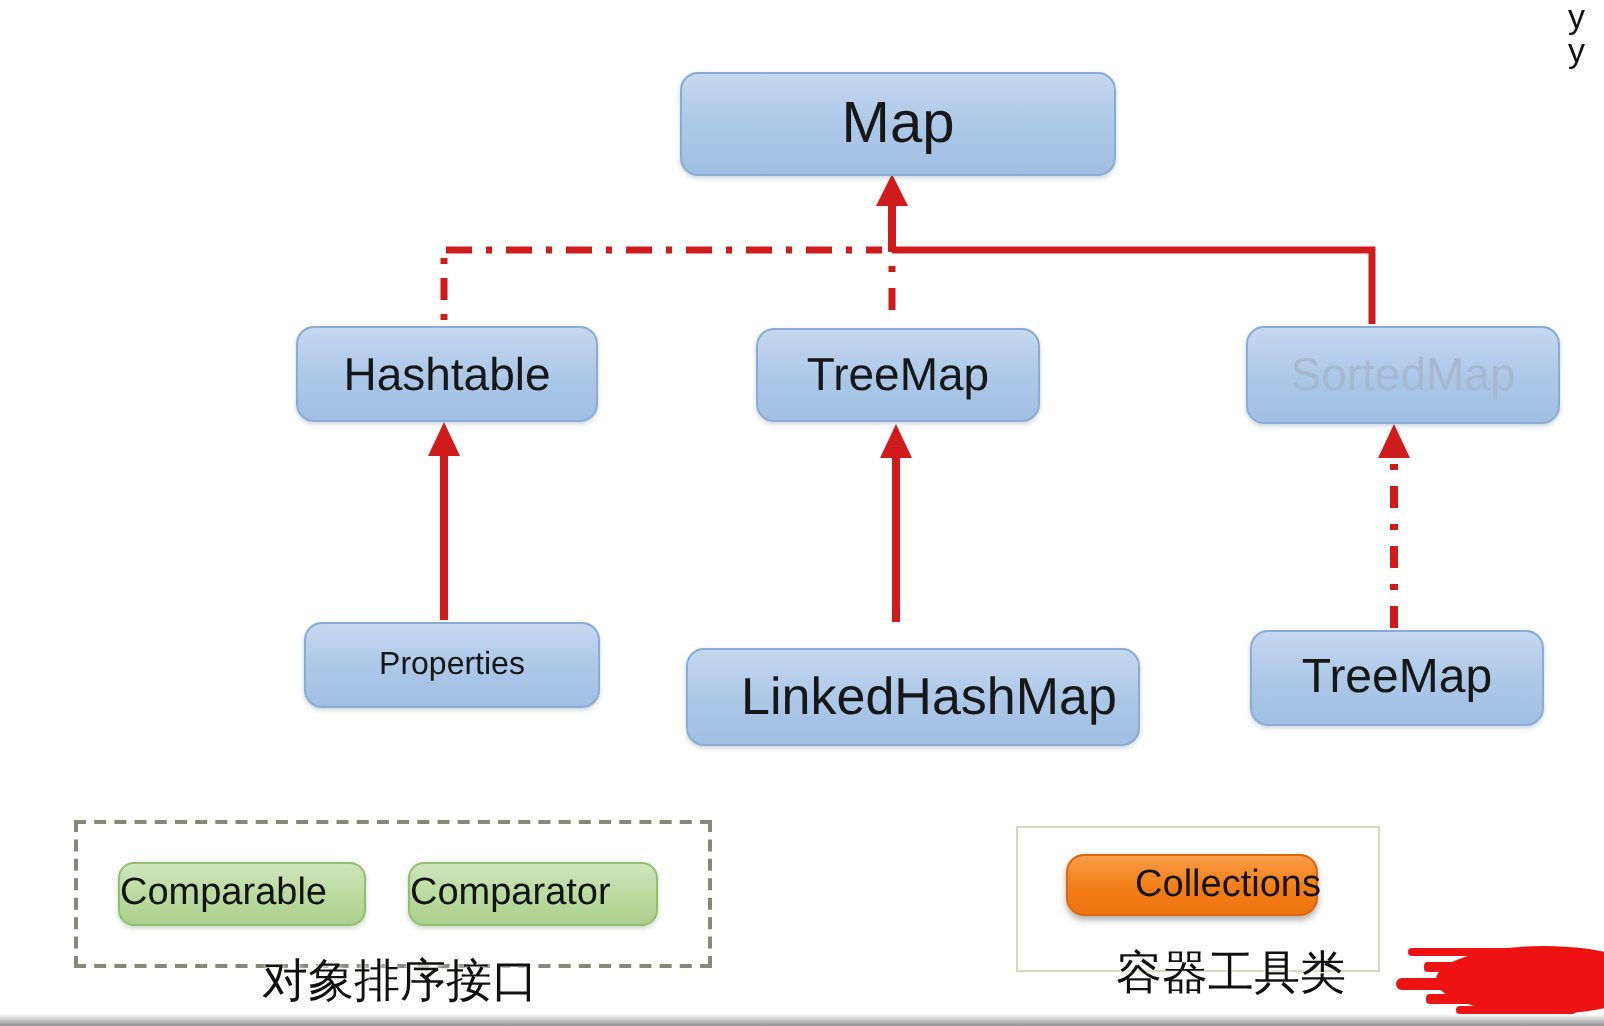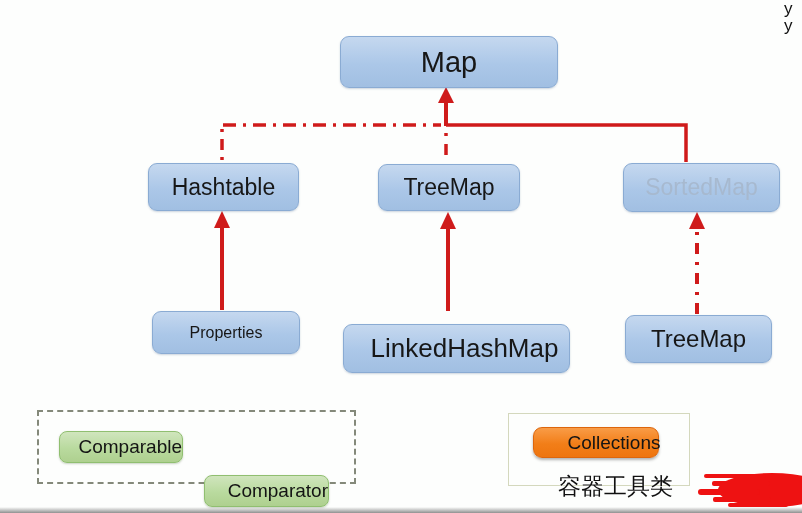--- a/index.html
+++ b/index.html
@@ -10,21 +10,21 @@
   }
   .node {
     position:absolute; display:flex; align-items:center; justify-content:center;
     background:linear-gradient(180deg,#c5d8ef 0%, #abc7e8 55%, #a1bfe2 100%);
     border:1px solid #8aabd3; border-radius:9px;
     color:#171717; box-shadow:0 1px 2px rgba(60,90,130,0.25);
     white-space:nowrap;
   }
   .node.faded { color:#a7b9cf; }
   .green-node {
-    position:absolute; display:flex; align-items:center; justify-content:flex-end;
+    position:absolute; display:flex; align-items:center; justify-content:flex-start;
     background:linear-gradient(180deg,#d0e5bd 0%, #b9da9e 55%, #aed08f 100%);
     border:1px solid #90bf70; border-radius:8px;
     color:#141414; box-shadow:0 1px 2px rgba(80,110,60,0.3);
     font-size:19px; white-space:nowrap;
   }
   .orange-node {
     position:absolute; display:flex; align-items:center; justify-content:center;
     background:linear-gradient(180deg,#f99c47 0%, #f27e18 55%, #ee750f 100%);
     border:1px solid #dd660c; border-radius:9px;
     color:#141414; box-shadow:0 2px 3px rgba(0,0,0,0.3);
@@ -114,24 +114,25 @@
   <div class="node" style="left:625px; top:315px; width:147px; height:48px; font-size:24px;">
     <span>TreeMap</span>
   </div>
 
   <div class="dashed-group" style="left:37px; top:410px; width:319px; height:74px;"></div>
 
   <div class="green-node" style="left:59px; top:431px; width:124px; height:32px;">
     <span>Comparable</span>
   </div>
 
-  <div class="green-node" style="left:204px; top:431px; width:125px; height:32px;margin-top:44px;">
+  <div class="green-node" style="left:204px; top:431px; width:125px; height:32px;">
     <span>Comparator</span>
   </div>
 
+  <div class="caption" style="left:131px; top:475px;">对象排序接口</div>
 
   <div class="light-group" style="left:508px; top:413px; width:182px; height:73px;"></div>
 
   <div class="orange-node" style="left:533px; top:427px; width:126px; height:31px;">
     <span>Collections</span>
   </div>
 
   <div class="caption" style="left:558px; top:471px;">容器工具类</div>
 
   <div class="corner-text">

